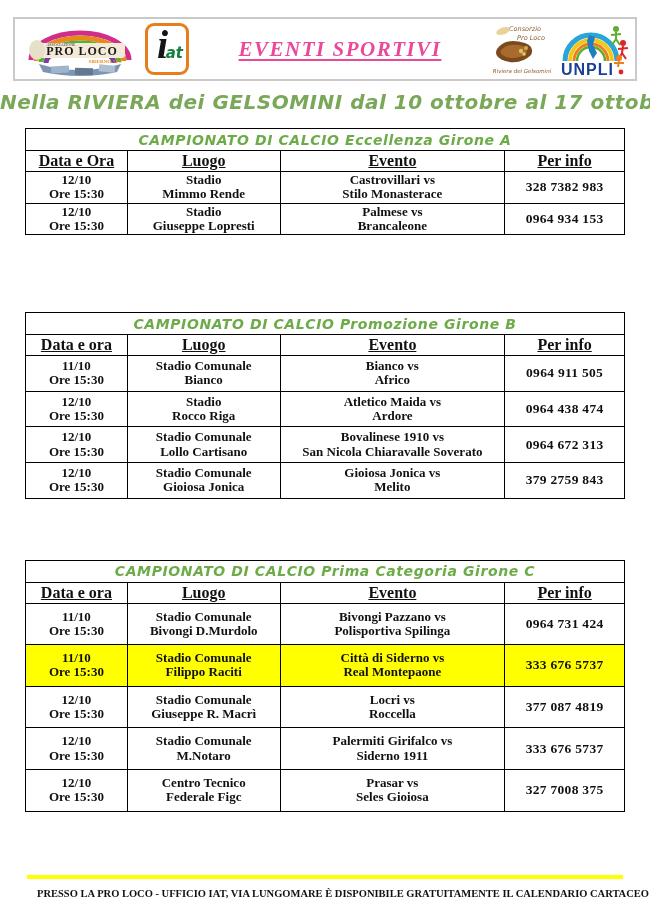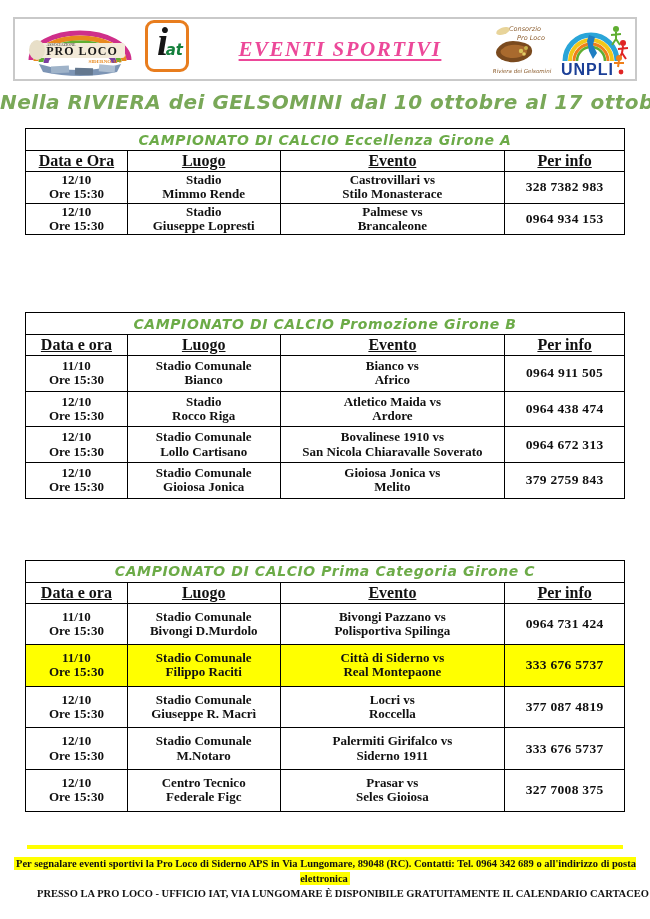--- a/index.html
+++ b/index.html
@@ -11,21 +11,21 @@
   }
   .page { width: 650px; height: 919px; padding-top: 17px; }
 
   
   .header-box {
     width: 624px; margin: 0 auto; height: 64px;
     border: 2px solid #c9c9c9;
     display: flex; align-items: center; justify-content: space-between;
     padding: 2px 6px; background: #fff;
   }
-  .logo-group { display: flex; gap: 6px; }
+  .logo-group { display: flex; align-items: center; gap: 6px; }
   .header-title {
     font-family: "Liberation Serif", serif;
     font-style: italic; font-weight: bold;
     font-size: 21px; letter-spacing: 1.5px;
     color: #ec4899; text-decoration: underline;
     text-underline-offset: 3px; white-space: nowrap;
   }
   .iat-box {
     width: 44px; height: 52px; border: 3px solid #e87d1e; border-radius: 9px;
     position: relative; background: #fff; flex: 0 0 auto;
@@ -366,17 +366,16 @@
               <div class="cline">Seles Gioiosa</div>
             </td>
             <td class="phone">327 7008 375</td>
           </tr>
         </tbody>
       </table>
     </div>
 
   <div class="footer">
     <div class="footer-strip"></div>
-    <div class="footer-line1"><span class="hl">Per segnalare eventi sportivi la Pro Loco di Siderno APS in Via Lungomare, 89048 (RC). Contatti: Tel. 0964 342 689 o all'indirizzo di posta elettronica</span></div>
     <div class="footer-line3">PRESSO LA PRO LOCO - UFFICIO IAT, VIA LUNGOMARE È DISPONIBILE GRATUITAMENTE IL CALENDARIO CARTACEO</div>
   </div>
 
 </div>
 
 </body></html>

